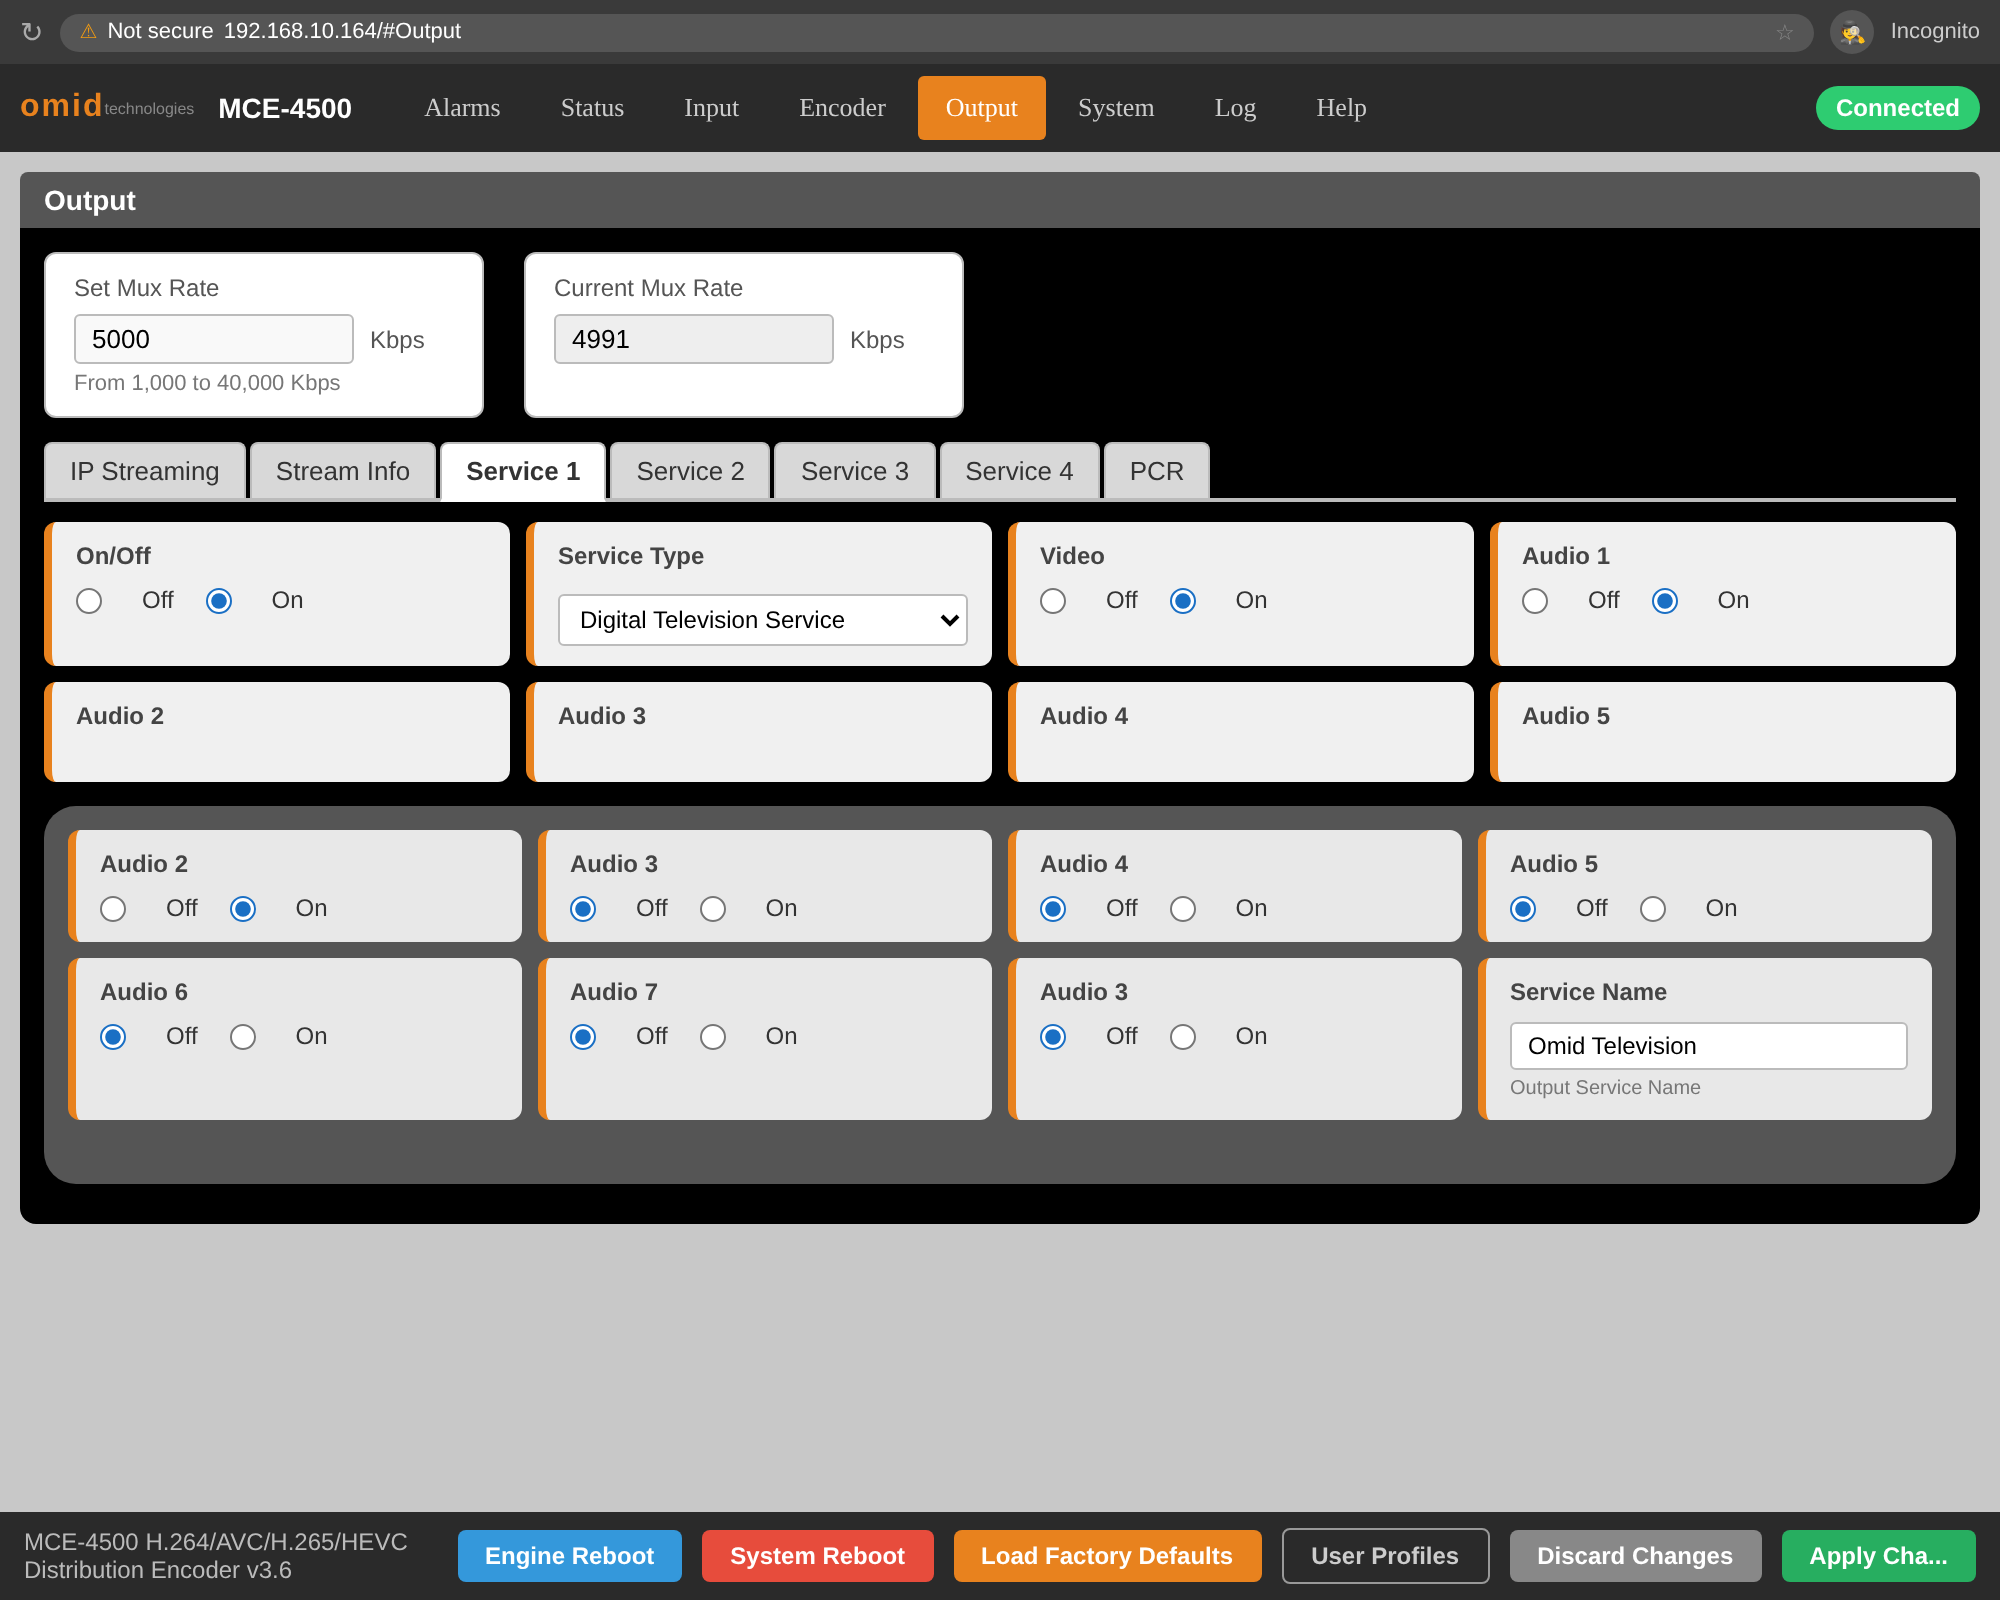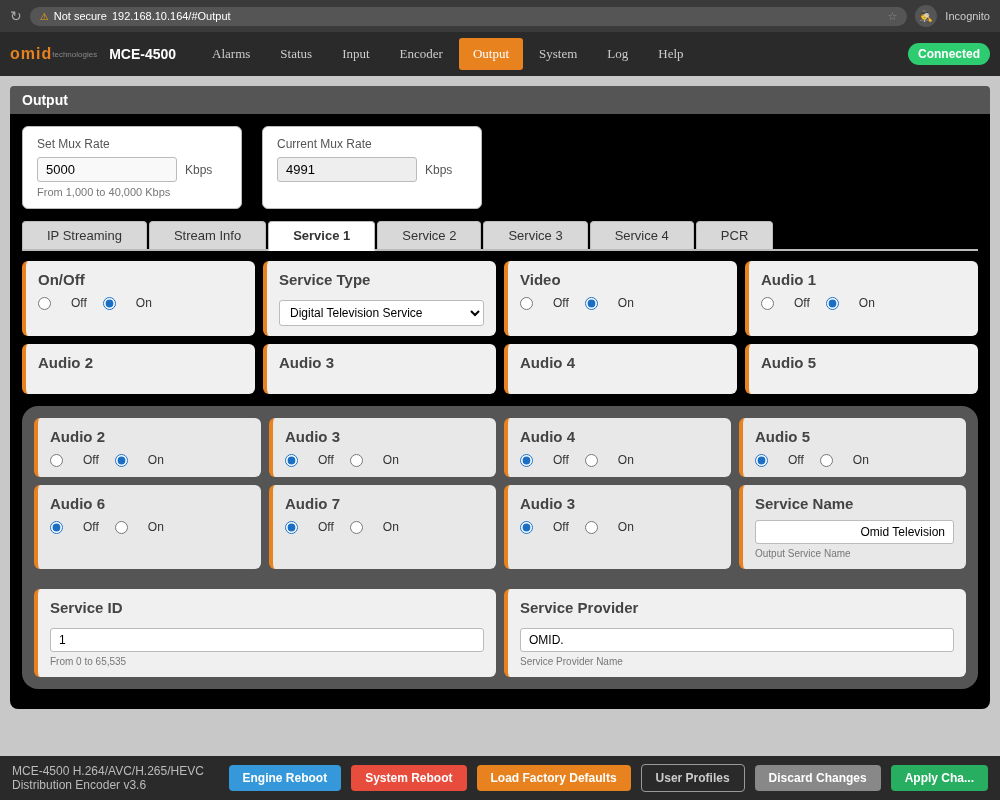--- a/index.html
+++ b/index.html
@@ -118,21 +118,21 @@
     .mux-hint { font-size: 11px; color: #777; margin-top: 4px; }
 
     
     .tabs-row {
       display: flex;
       gap: 0;
       margin-bottom: 10px;
       border-bottom: 2px solid #bbb;
     }
     .tab {
-      padding: 6px 24px;
+      padding: 6px 12px;
       font-size: 13px;
       cursor: pointer;
       background: #d8d8d8;
       border: 1px solid #bbb;
       border-bottom: none;
       border-radius: 4px 4px 0 0;
       color: #333;
       margin-right: 2px;
     }
     .tab.active {
@@ -149,21 +149,21 @@
       gap: 8px;
       margin-bottom: 8px;
     }
 
     .panel {
       background: #f0f0f0;
       border-radius: 6px;
       padding: 10px 12px;
       border-left: 4px solid #e8821e;
     }
-    .panel-title { font-size: 15px; color: #444; font-weight: bold; margin-bottom: 8px; }
+    .panel-title { font-size: 12px; color: #444; font-weight: bold; margin-bottom: 8px; }
     .radio-row { display: flex; align-items: center; gap: 16px; }
     .radio-item { display: flex; align-items: center; gap: 20px; font-size: 12px; color: #333; }
     .radio-item input[type="radio"] { accent-color: #1a6fc4; cursor: pointer; }
 
     .service-type-select {
       width: 100%;
       padding: 4px 6px;
       font-size: 12px;
       border: 1px solid #bbb;
       border-radius: 3px;
@@ -182,21 +182,20 @@
 
     
     .service-name-input {
       width: 100%;
       padding: 4px 8px;
       font-size: 12px;
       border: 1px solid #bbb;
       border-radius: 3px;
       background: #fff;
       margin-bottom: 4px;
-      text-align: right;
     }
     .input-hint { font-size: 10px; color: #777; }
 
     
     .bottom-panels {
       display: grid;
       grid-template-columns: 1fr 1fr;
       gap: 8px;
     }
     .bottom-panel {
@@ -483,32 +482,20 @@
               </label>
           </div>
         </div>
         <div class="panel">
           <div class="panel-title">Service Name</div>
           <input type="text" class="service-name-input" value="Omid Television" style="">
           <div class="input-hint">Output Service Name</div>
         </div>
       </div>
 
-      <div class="bottom-panels">
-        <div class="bottom-panel">
-          <div class="panel-title">Service ID</div>
-          <input type="text" value="1" style="">
-          <div class="input-hint">From 0 to 65,535</div>
-        </div>
-        <div class="bottom-panel">
-          <div class="panel-title">Service Provider</div>
-          <input type="text" value="OMID." style="">
-          <div class="input-hint">Service Provider Name</div>
-        </div>
-      </div>
     </div>
 
   </div>
 </div>
 
 <div class="bottom-bar">
   <span class="version-text">MCE-4500 H.264/AVC/H.265/HEVC Distribution Encoder v3.6</span>
   <button class="btn btn-blue">Engine Reboot</button>
   <button class="btn btn-red">System Reboot</button>
   <button class="btn btn-orange">Load Factory Defaults</button>

